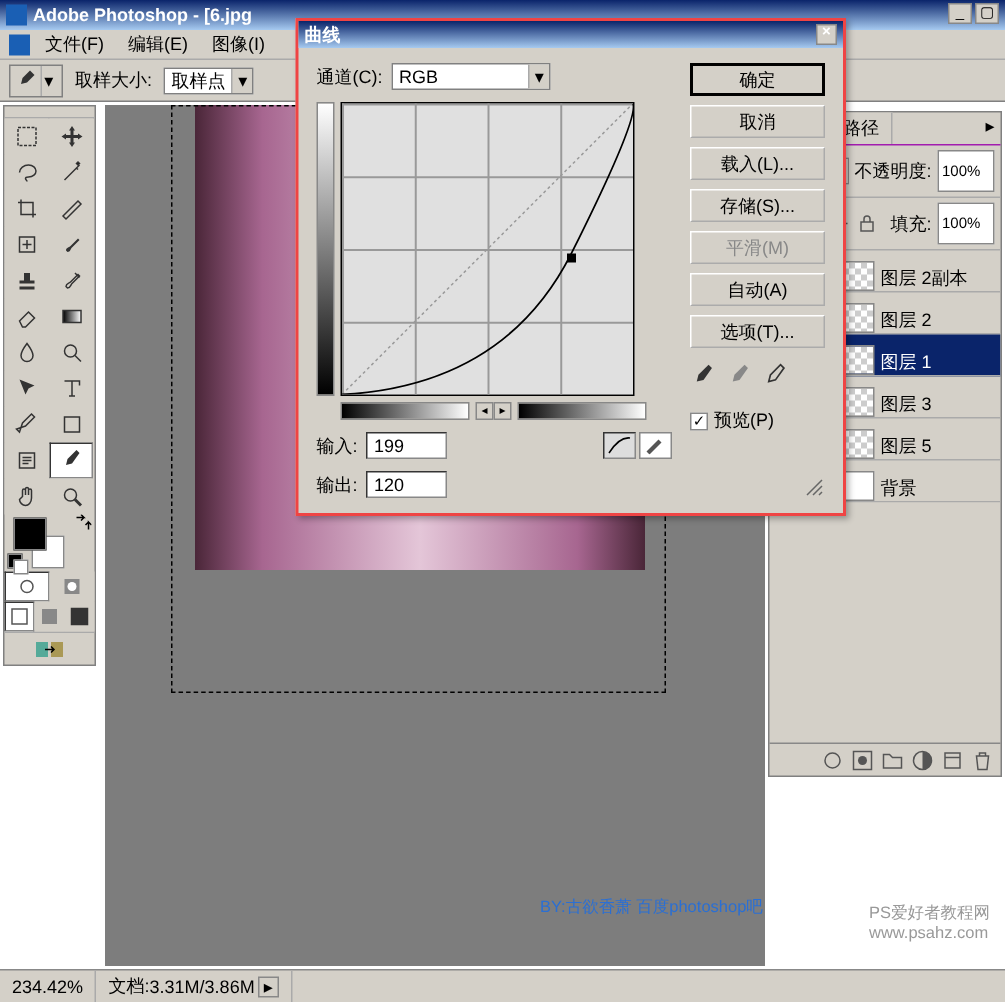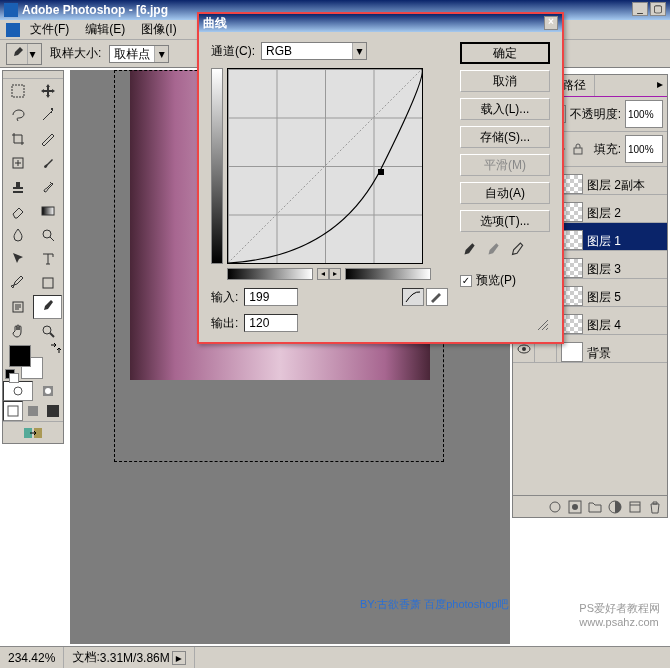--- a/index.html
+++ b/index.html
@@ -636,31 +636,20 @@
     <span class="layer-name">图层 5</span>
       </div>
       <div class="layer">
     <div class="vis-col">
       <svg width="14" height="10" viewBox="0 0 14 10">
             <ellipse cx="7" cy="5" rx="6" ry="4" fill="none" stroke="#333"></ellipse>
             <circle cx="7" cy="5" r="2" fill="#333"></circle>
           </svg>
     </div>
     <div class="link-col"></div>
-    <div class="thumb "></div>
-    <span class="layer-name">图层 4</span>
-      </div>
-      <div class="layer">
-    <div class="vis-col">
-      <svg width="14" height="10" viewBox="0 0 14 10">
-            <ellipse cx="7" cy="5" rx="6" ry="4" fill="none" stroke="#333"></ellipse>
-            <circle cx="7" cy="5" r="2" fill="#333"></circle>
-          </svg>
-    </div>
-    <div class="link-col"></div>
     <div class="thumb white"></div>
     <span class="layer-name">背景</span>
       </div>
     </div>
   <div class="panel-bottom">
     <svg class="pb-ico" viewBox="0 0 16 16">
         <circle cx="8" cy="8" r="5" fill="none" stroke="#555"></circle>
       </svg>
     <svg class="pb-ico" viewBox="0 0 16 16">
         <rect x="2" y="2" width="12" height="12" fill="none" stroke="#555"></rect>

